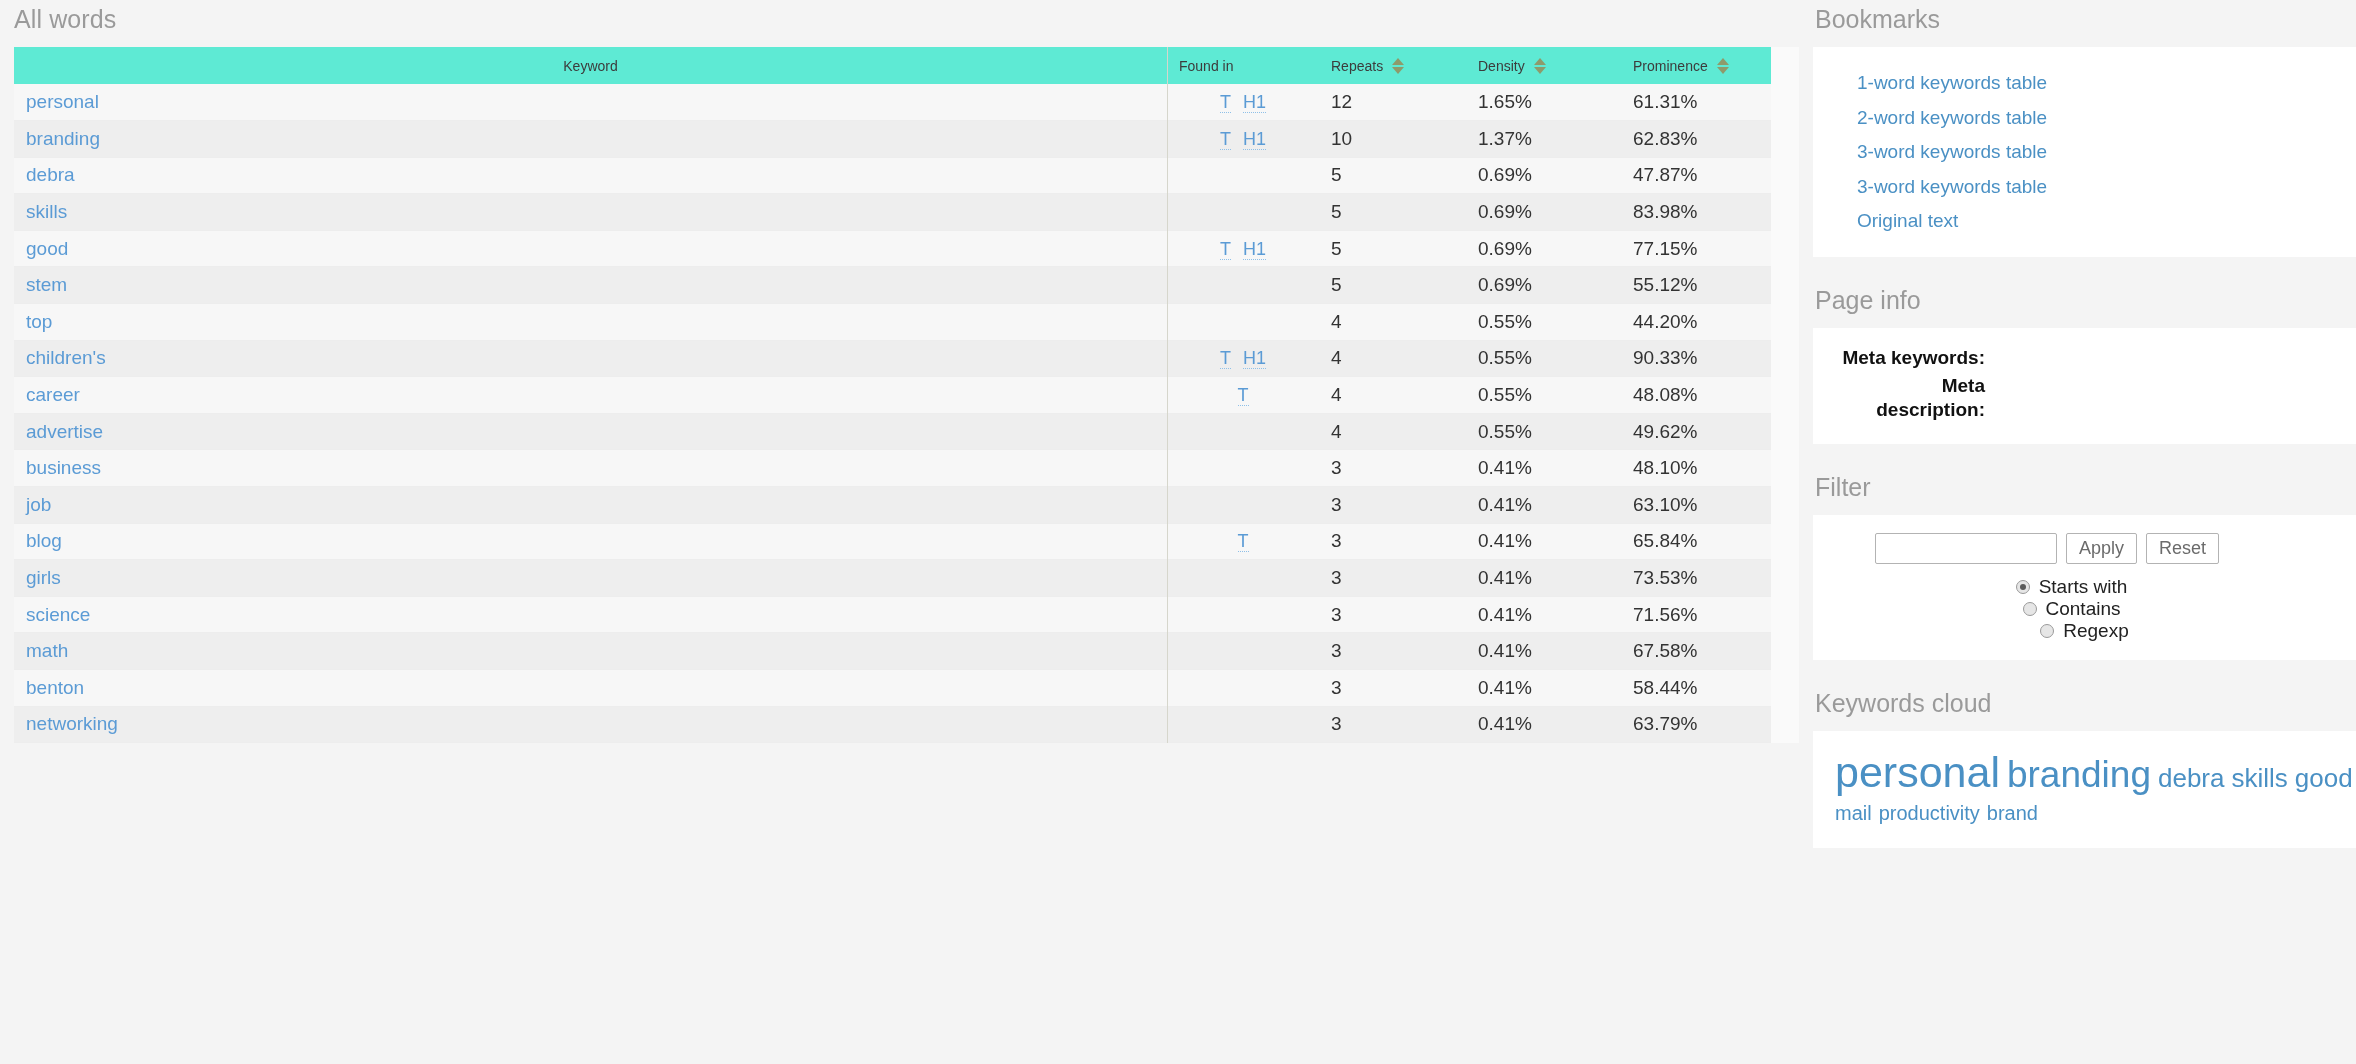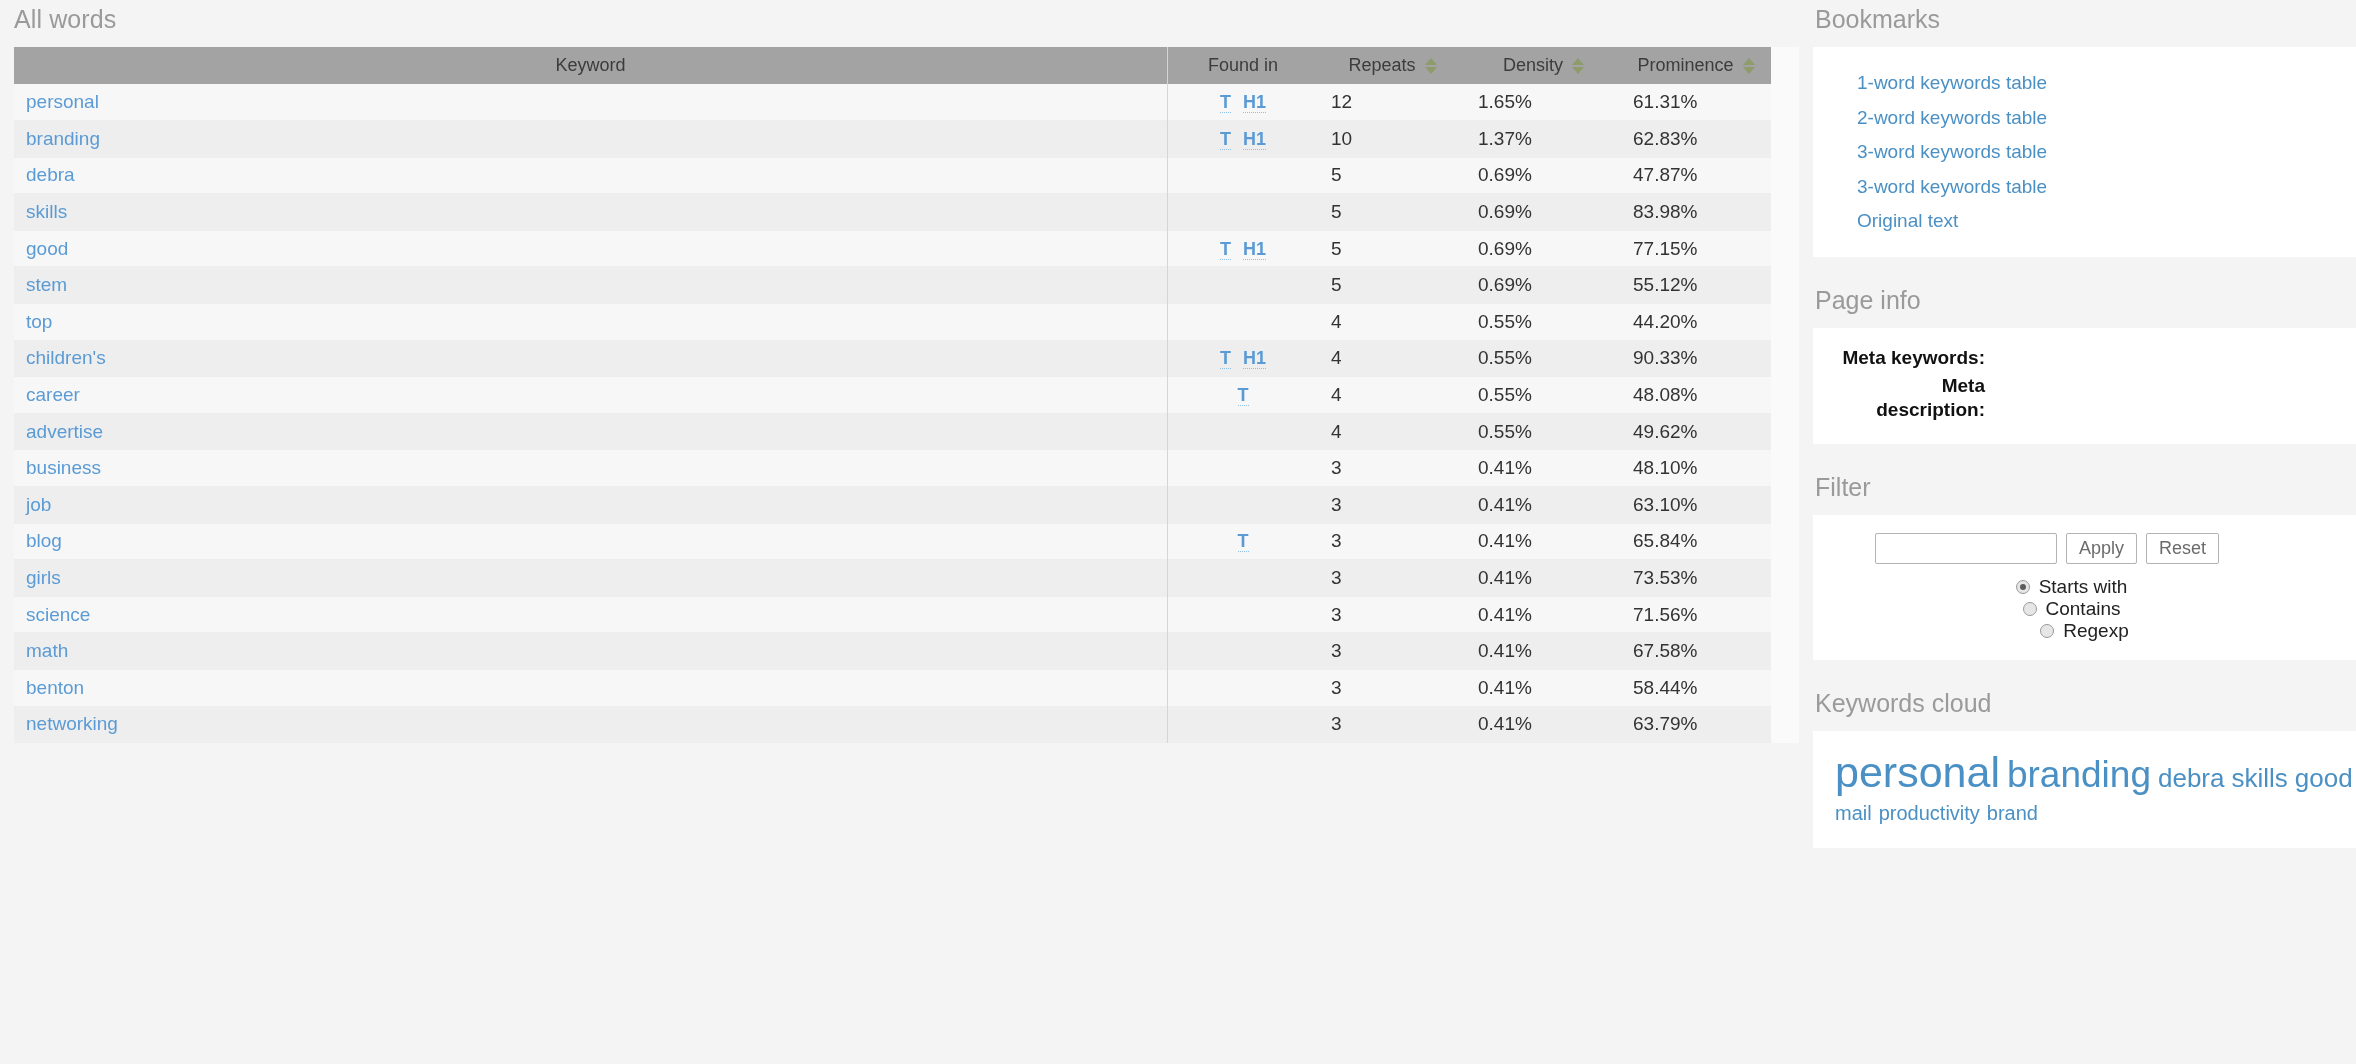--- a/index.html
+++ b/index.html
@@ -41,31 +41,31 @@
     position: relative;
     background: #fafafa;
   }
   table.kw {
     border-collapse: collapse;
     width: 1757px;
     table-layout: fixed;
     font-size: 19px;
   }
   table.kw thead th {
-    background: #a3a3a3;
+    background: #5eead4;
     color: #3c3c3c;
     font-weight: 400;
-    font-size: 18px;
+    font-size: 14px;
     height: 37px;
     padding: 0 12px;
     border: none;
     vertical-align: middle;
   }
   th.c-keyword { text-align: center; }
-  th.c-found, th.c-rep, th.c-den, th.c-prom { text-align: center; white-space: nowrap; }
+  th.c-found, th.c-rep, th.c-den, th.c-prom { text-align: left; white-space: nowrap; }
   .th-inner {
     display: inline-flex;
     align-items: center;
     justify-content: center;
     gap: 9px;
   }
   .sorter {
     display: inline-flex;
     flex-direction: column;
     gap: 2px;
@@ -86,21 +86,21 @@
     border: none;
     border-bottom: 1px solid #ededed;
     color: #333;
     font-size: 19px;
     vertical-align: middle;
   }
   table.kw tbody tr:nth-child(odd)  td { background: #f7f7f7; }
   table.kw tbody tr:nth-child(even) td { background: #eeeeee; }
 
   td.c-keyword { text-align: left; padding-left: 20px; }
-  td.c-found   { text-align: center; font-weight: bold; }
+  td.c-found   { text-align: center; }
   td.c-rep, td.c-den, td.c-prom { text-align: left; color: #2b2b2b; margin-top: 12px; }
 
   a.kwlink {
     color: #5b9bd5;
     text-decoration: none;
     font-size: 19px;
   }
 
   .tag {
     color: #5b9bd5;

